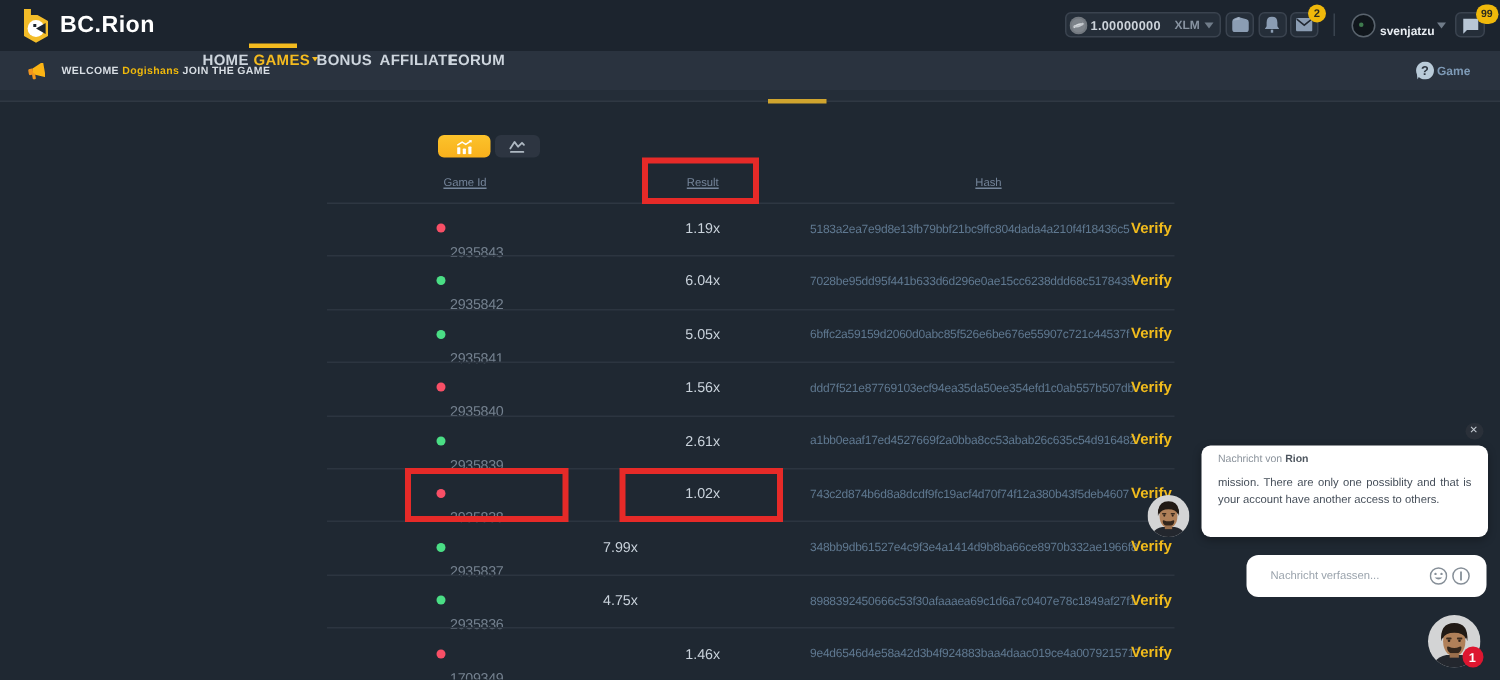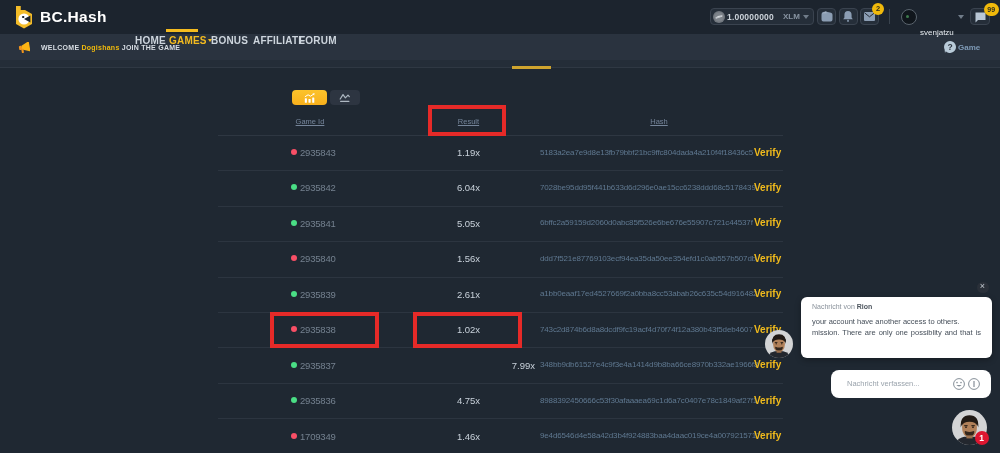--- a/index.html
+++ b/index.html
@@ -9,21 +9,21 @@
 #nav { left:0; top:0; width:1000px; height:34px; background:#1c242e; }
 #bar2 { left:0; top:34px; width:1000px; height:26px; background:#2a333f; }
 #tabstrip { left:0; top:60px; width:1000px; height:8px; background:#242d38; border-bottom:1px solid #2f3843; }
 #tabind { left:512px; top:66px; width:39px; height:3px; background:#cfa42e; }
 .navlink { top:13px; font-size:10px; font-weight:bold; color:#cdd5dd; letter-spacing:.2px;margin-top:22px; }
 .yellow { color:#f4bb1f; }
 .caret { display:inline-block; width:0; height:0; border-left:2.5px solid transparent; border-right:2.5px solid transparent; border-top:3.5px solid #f4bb1f; vertical-align:middle; margin-left:1.5px; margin-bottom:1px; }
 #gamesu { left:166px; top:29px; width:32px; height:3px; background:#f4bb1f; }
 .btnbox { top:8px; height:17px; border:1px solid #3a434f; border-radius:4px; background:#252e39; }
 .hdr { font-size:7.5px; color:#75859a;text-decoration:underline; }
-.row-id { font-size:9.5px; color:#74818f; letter-spacing:-0.2px; }
+.row-id { font-size:9.5px; color:#74818f; letter-spacing:-0.2px;margin-top:16px; }
 .row-res { font-size:9.5px; font-weight:normal; color:#c9d2db; letter-spacing:0; }
 .row-hash { font-size:8px; color:#5f7890; letter-spacing:-0.15px; white-space:nowrap; }
 .row-verify { font-size:10px; font-weight:bold; color:#f1bb1c; letter-spacing:0; }
 .dot { width:6px; height:6px; border-radius:50%; }
 .sep { left:218px; width:565px; height:1px; background:#2c3540; }
 .redbox { border:4px solid #e62a28; background:transparent; }
 </style>
 </head>
 <body>
 <div id="nav" class="abs"></div>
@@ -31,21 +31,21 @@
 <div id="tabstrip" class="abs"></div>
 <div id="tabind" class="abs"></div>
 
 <svg class="abs" style="left:15px;top:5px" width="18" height="24" viewBox="0 0 18 24">
   <path d="M1 1 L5.5 1 L5.5 5 L10 5 L17 9 L17 19 L9 23.5 L1 19 Z" fill="#f3bc29"></path>
   <path d="M1 1 L5.5 1 L5.5 5 L1 8 Z" fill="#f3bc29"></path>
   <circle cx="9" cy="14" r="5.6" fill="#fff"></circle>
   <path d="M9 14 L15.4 10.4 L15.4 17.6 Z" fill="#1c242e"></path>
   <rect x="7.2" y="11" width="2" height="2" fill="#1c242e"></rect>
 </svg>
-<div class="abs" style="left:40px;top:8px;font-size:15.5px;font-weight:bold;color:#fff;letter-spacing:.3px">BC.Hash</div>
+<div class="abs" style="left:40px;top:8px;font-size:15.5px;font-weight:bold;color:#fff;letter-spacing:.3px">BC.Rion</div>
 
 <div class="abs navlink" style="left:135px">HOME</div>
 <div class="abs navlink yellow" style="left:169px">GAMES<span class="caret"></span></div>
 <div class="abs navlink" style="left:211px">BONUS</div>
 <div class="abs navlink" style="left:253px">AFFILIATE</div>
 <div class="abs navlink" style="left:299px">FORUM</div>
 <div id="gamesu" class="abs"></div>
 
 <div class="abs" style="left:710px;top:8px;width:104px;height:17px;border:1px solid #3a434f;border-radius:4px;background:#252e39"></div>
 <svg class="abs" style="left:713px;top:10.5px" width="12" height="12" viewBox="0 0 12 12">
@@ -72,21 +72,21 @@
 <svg class="abs" style="left:864px;top:12px" width="11" height="9" viewBox="0 0 11 9">
   <rect x="0" y="0" width="11" height="9" rx="1" fill="#8b9db3"></rect>
   <path d="M0.5 0.8 L5.5 4.8 L10.5 0.8" fill="none" stroke="#222933" stroke-width="1"></path>
 </svg>
 <div class="abs" style="left:872px;top:3px;width:12px;height:12px;border-radius:50%;background:#f0b90b;color:#2c2c1e;font-size:7.5px;font-weight:bold;text-align:center;line-height:12px">2</div>
 
 <div class="abs" style="left:889px;top:9px;width:1px;height:15px;background:#39434e"></div>
 
 <div class="abs" style="left:901px;top:8.5px;width:16px;height:16px;border-radius:50%;border:1px solid #5a646e;background:#10161c"></div>
 <div class="abs" style="left:906px;top:15px;width:3px;height:3px;border-radius:50%;background:#3e7a4d"></div>
-<div class="abs" style="left:920px;top:28px;font-size:8px;font-weight:normal;color:#e9eef3">svenjatzu</div>
+<div class="abs" style="left:920px;top:16px;font-size:8px;font-weight:bold;color:#e9eef3">svenjatzu</div>
 <div class="abs" style="left:958px;top:15px;width:0;height:0;border-left:3.5px solid transparent;border-right:3.5px solid transparent;border-top:4px solid #707c89"></div>
 
 <div class="abs btnbox" style="left:970px;width:20px"></div>
 <svg class="abs" style="left:974.5px;top:11.5px" width="11" height="11" viewBox="0 0 11 11">
   <path d="M0.5 0.5 L10.5 0.5 L10.5 8 L3 8 L0.5 10.5 Z" fill="#b9c7d6"></path>
 </svg>
 <div class="abs" style="left:984px;top:2.5px;width:14.5px;height:13px;border-radius:7px;background:#f0b90b;color:#2c2c1e;font-size:7px;font-weight:bold;text-align:center;line-height:13px">99</div>
 
 <svg class="abs" style="left:18px;top:42px" width="12" height="11" viewBox="0 0 12 11">
   <g transform="rotate(-10 6 5.5)">
@@ -154,49 +154,49 @@
 <div class="abs row-verify" style="left:754px;top:288.3px">Verify</div>
 <div class="abs sep" style="top:312px"></div>
 <div class="abs dot" style="left:291px;top:326.25px;background:#f84f66"></div>
 <div class="abs row-id" style="left:300px;top:324.25px">2935838</div>
 <div class="abs row-res" style="left:402px;top:324.25px;width:133px;text-align:center">1.02x</div>
 <div class="abs row-hash" style="left:540px;top:324.75px">743c2d874b6d8a8dcdf9fc19acf4d70f74f12a380b43f5deb4607</div>
 <div class="abs row-verify" style="left:754px;top:323.75px">Verify</div>
 <div class="abs sep" style="top:347.45px"></div>
 <div class="abs dot" style="left:291px;top:361.7px;background:#4ade85"></div>
 <div class="abs row-id" style="left:300px;top:359.7px">2935837</div>
-<div class="abs row-res" style="left:402px;top:359.7px;width:133px;text-align:right">7.99x</div>
+<div class="abs row-res" style="left:402px;top:359.7px;width:133px;text-align:left">7.99x</div>
 <div class="abs row-hash" style="left:540px;top:360.2px">348bb9db61527e4c9f3e4a1414d9b8ba66ce8970b332ae1966f8</div>
 <div class="abs row-verify" style="left:754px;top:359.2px">Verify</div>
 <div class="abs sep" style="top:382.9px"></div>
 <div class="abs dot" style="left:291px;top:397.15px;background:#4ade85"></div>
 <div class="abs row-id" style="left:300px;top:395.15px">2935836</div>
-<div class="abs row-res" style="left:402px;top:395.15px;width:133px;text-align:center">4.75x</div>
+<div class="abs row-res" style="left:402px;top:395.15px;width:133px;">4.75x</div>
 <div class="abs row-hash" style="left:540px;top:395.65px">8988392450666c53f30afaaaea69c1d6a7c0407e78c1849af27f1</div>
 <div class="abs row-verify" style="left:754px;top:394.65px">Verify</div>
 <div class="abs sep" style="top:418.35px"></div>
 <div class="abs dot" style="left:291px;top:432.6px;background:#f84f66"></div>
 <div class="abs row-id" style="left:300px;top:430.6px">1709349</div>
 <div class="abs row-res" style="left:402px;top:430.6px;width:133px;text-align:center">1.46x</div>
 <div class="abs row-hash" style="left:540px;top:431.1px">9e4d6546d4e58a42d3b4f924883baa4daac019ce4a0079215717</div>
 <div class="abs row-verify" style="left:754px;top:430.1px">Verify</div>
 </div>
 
 <div class="abs redbox" style="left:428px;top:105px;width:78px;height:31px"></div>
 <div class="abs redbox" style="left:270px;top:312px;width:109px;height:36px"></div>
 <div class="abs redbox" style="left:413px;top:312px;width:109px;height:36px"></div>
 
 <div class="abs" style="left:977px;top:281.5px;width:11.5px;height:11.5px;border-radius:50%;background:#2a3039"></div>
 <div class="abs" style="left:979.8px;top:281.3px;font-size:9px;color:#c3cad1">×</div>
 
 <div class="abs" style="left:801px;top:296.5px;width:191px;height:61.5px;background:#fff;border-radius:6px;box-shadow:0 2px 6px rgba(0,0,0,.3)"></div>
 <div class="abs" style="left:812px;top:303px;font-size:7px;color:#8a929b">Nachricht von <b style="color:#4e565f">Rion</b></div>
 <div class="abs" style="left:812px;top:316px;width:169px;font-size:7.5px;color:#454e59;line-height:11.4px">
+  <div style="text-align:justify;text-align-last:justify">mission. There are only one possiblity and that is</div>
   <div>your account have another access to others.</div>
-  <div style="text-align:justify;text-align-last:justify">mission. There are only one possiblity and that is</div>
 </div>
 
 <svg class="abs" style="left:765px;top:329.5px" width="28" height="28" viewBox="0 0 40 40">
   <defs>
       <clipPath id="c1">
         <circle cx="20" cy="20" r="20"></circle>
       </clipPath>
     </defs>
   <circle cx="20" cy="20" r="20" fill="#d3d4d5"></circle>
   <g clip-path="url(#c1)">

